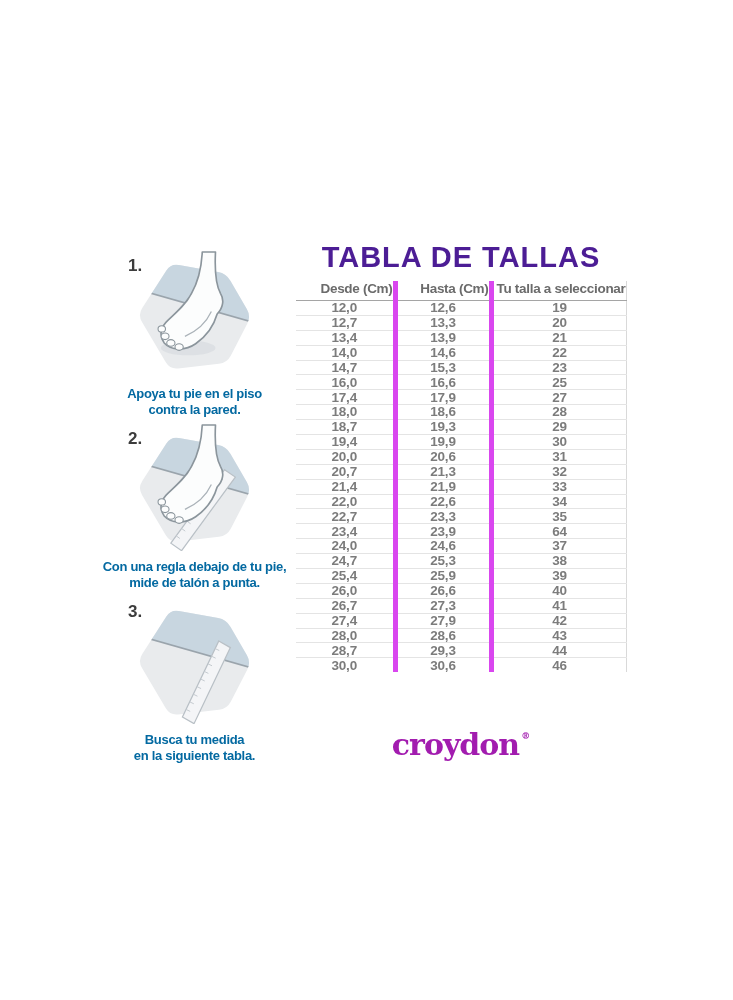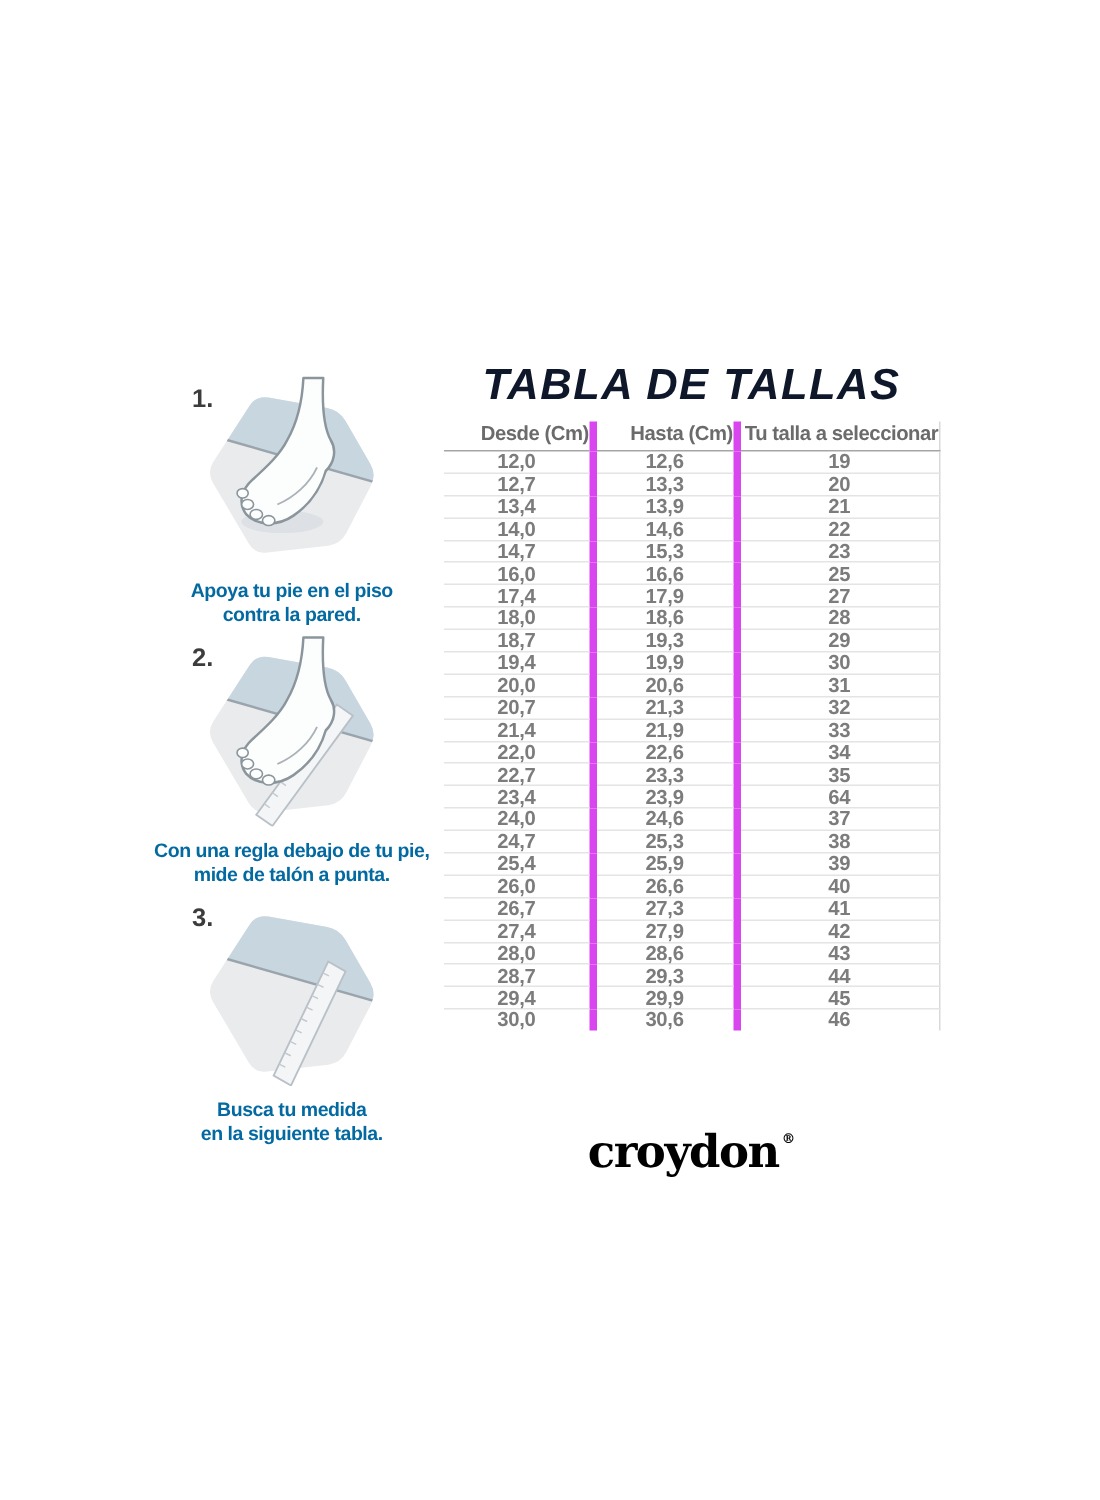--- a/index.html
+++ b/index.html
@@ -2,21 +2,21 @@
 <html><head>
 <meta charset="utf-8">
 <style>
   html,body{margin:0;padding:0;background:#ffffff;}
   .page{position:relative;width:733px;height:1000px;background:#ffffff;overflow:hidden;
         font-family:"Liberation Sans",sans-serif;}
 
   
   .title{position:absolute;left:296px;top:241px;width:330px;margin:0;
          text-align:center;font-size:29px;font-weight:bold;letter-spacing:1px;
-         color:#0f172a;font-style:italic;}
+         color:#4c1d95;}
 
   
   .size-table{position:absolute;left:296px;top:281px;width:330px;
               border-collapse:collapse;table-layout:fixed;}
   .size-table th{font-size:13.5px;font-weight:700;color:#6b6b6b;letter-spacing:-0.3px;
                  padding:0 0 4px 0;border-bottom:1px solid #a5a5a5;white-space:nowrap;text-align:right;}
   .size-table td{height:13.9px;font-size:13.5px;font-weight:600;color:#7c7c7c;
                  letter-spacing:-0.2px;text-align:center;padding:0;line-height:1;}
   .size-table th+th,.size-table td+td{border-left:5px solid #d946ef;}
   .size-table th:last-child,.size-table td:last-child{border-right:1px solid #d9d9d9;}
@@ -27,23 +27,23 @@
   .step-1{top:250px;}
   .step-2{top:423px;}
   .step-3{top:596px;}
   .step-num{position:absolute;left:26px;top:6px;font-size:17px;font-weight:bold;color:#3c3c3c;}
   .illus{display:block;margin-left:30px;width:124px;height:128px;}
   .caption{margin-top:8px;text-align:center;font-size:13px;font-weight:700;
            letter-spacing:-0.3px;line-height:15.5px;color:#0369a1;}
   .caption span{display:block;}
 
   
-  .brand{position:absolute;left:296px;top:751px;width:330px;text-align:center;
+  .brand{position:absolute;left:296px;top:727px;width:330px;text-align:center;
          font-family:"DejaVu Serif",serif;font-weight:bold;font-size:30px;
-         letter-spacing:-1px;color:#000000;}
+         letter-spacing:-1px;color:#a21caf;}
   .brand sup{font-size:9px;vertical-align:16px;margin-left:2px;letter-spacing:0;}
 </style>
 </head>
 <body>
 
 <div class="page">
 
   <div class="step step-1">
     <span class="step-num">1.</span>
     <svg class="illus" viewBox="0 0 150 150">
@@ -259,25 +259,20 @@
           <td>28,0</td>
           <td>28,6</td>
           <td>43</td>
         </tr>
         <tr>
           <td>28,7</td>
           <td>29,3</td>
           <td>44</td>
         </tr>
         <tr>
-          <td>29,4</td>
-          <td>29,9</td>
-          <td>45</td>
-        </tr>
-        <tr>
           <td>30,0</td>
           <td>30,6</td>
           <td>46</td>
         </tr>
       </tbody>
   </table>
 
   <div class="brand">
     <span>croydon</span><sup>®</sup>
   </div>

